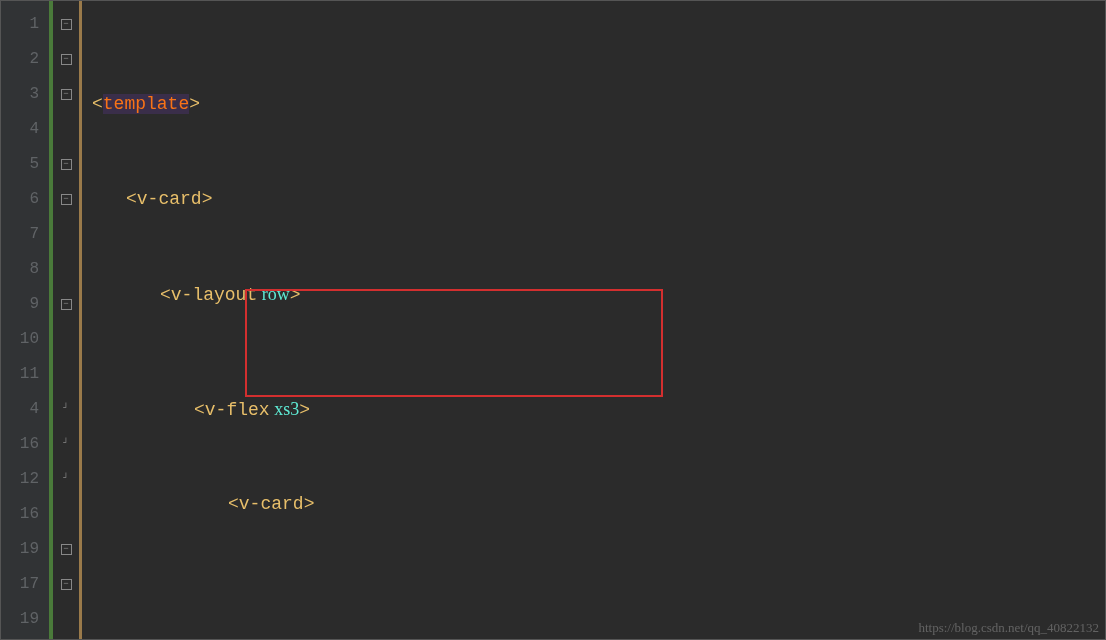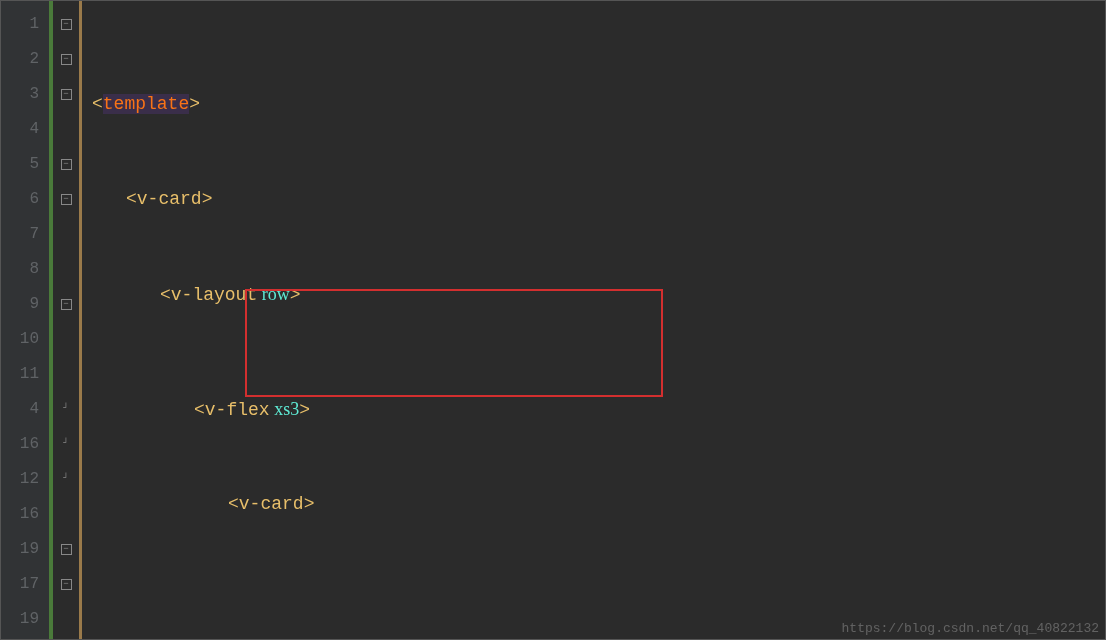--- a/index.html
+++ b/index.html
@@ -74,21 +74,21 @@
     .highlight-box {
       position: absolute;
       border: 2px solid #d32f2f;
       z-index: 5;
       pointer-events: none;
     }
     .watermark {
       position: absolute;
       bottom: 3px; right: 6px;
       color: rgba(200,200,200,0.35);
-      font-family: Liberation Mono, monospace;
+      font-family: Liberation Serif, serif;
       font-size: 13px;
       z-index: 10;
     }
     .ind1 { padding-left: 34px; } 
     .ind2 { padding-left: 68px; } 
     .ind3 { padding-left: 102px; }
     .ind4 { padding-left: 136px; }
   </style>
 </head>
 <body>

